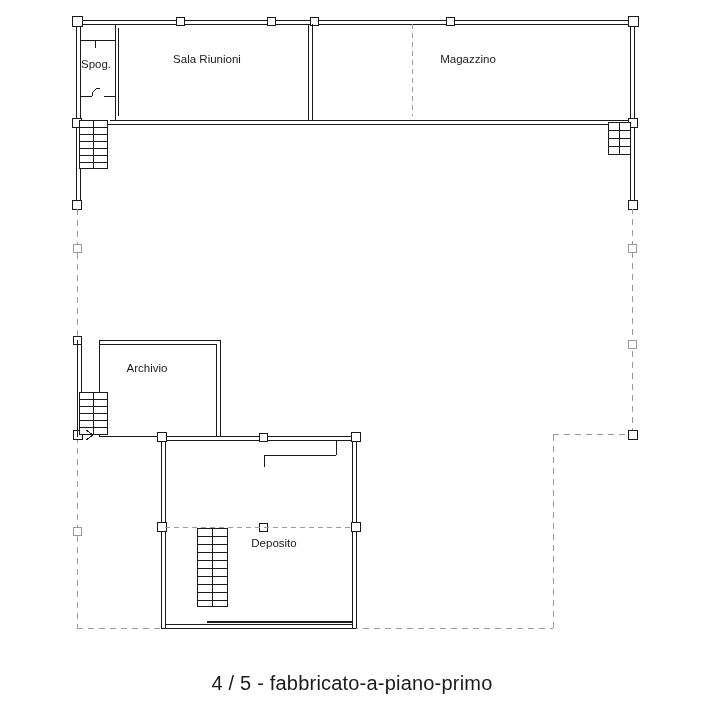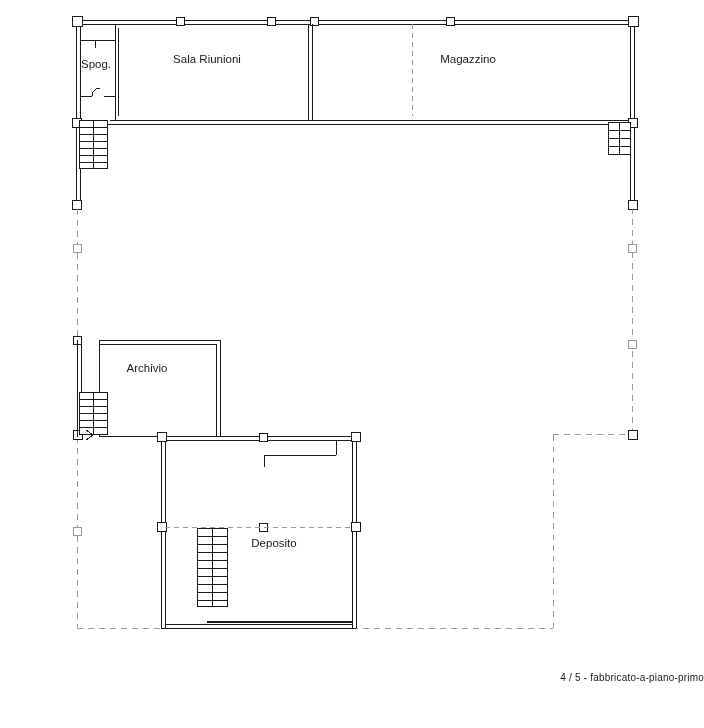--- a/index.html
+++ b/index.html
@@ -25,22 +25,22 @@
   #floorplan-svg {
     position: absolute;
     left: 0;
     top: 0;
   }
   .caption {
     position: absolute;
     left: 0;
     top: 672px;
     width: 704px;
-    text-align: right;
-    font-size: 10px;
+    text-align: center;
+    font-size: 20px;
     color: #1a1a1a;
     letter-spacing: 0.2px;
   }
   .room-label {
     font-family: "Liberation Sans", sans-serif;
     font-size: 11.5px;
     fill: #1a1a1a;
   }
 </style>
 </head>

